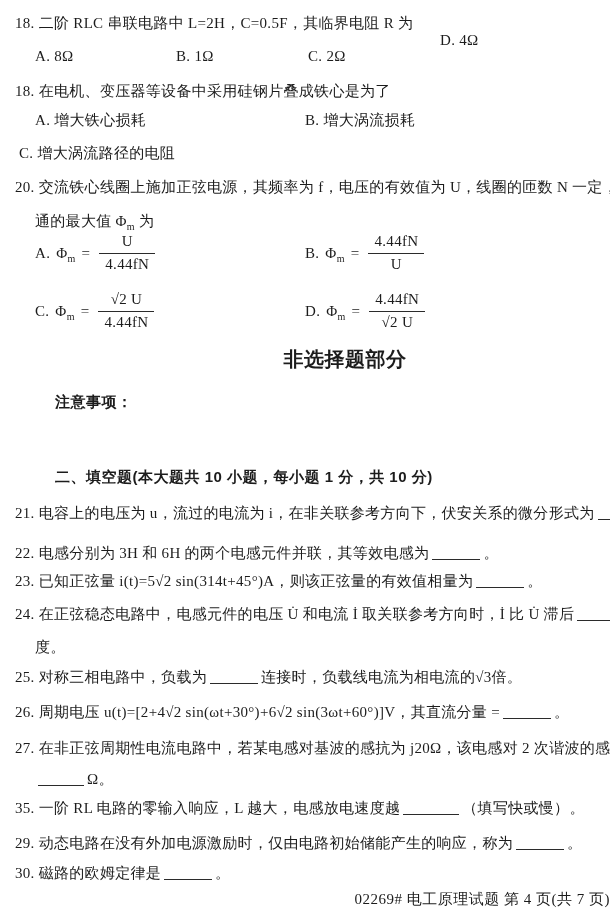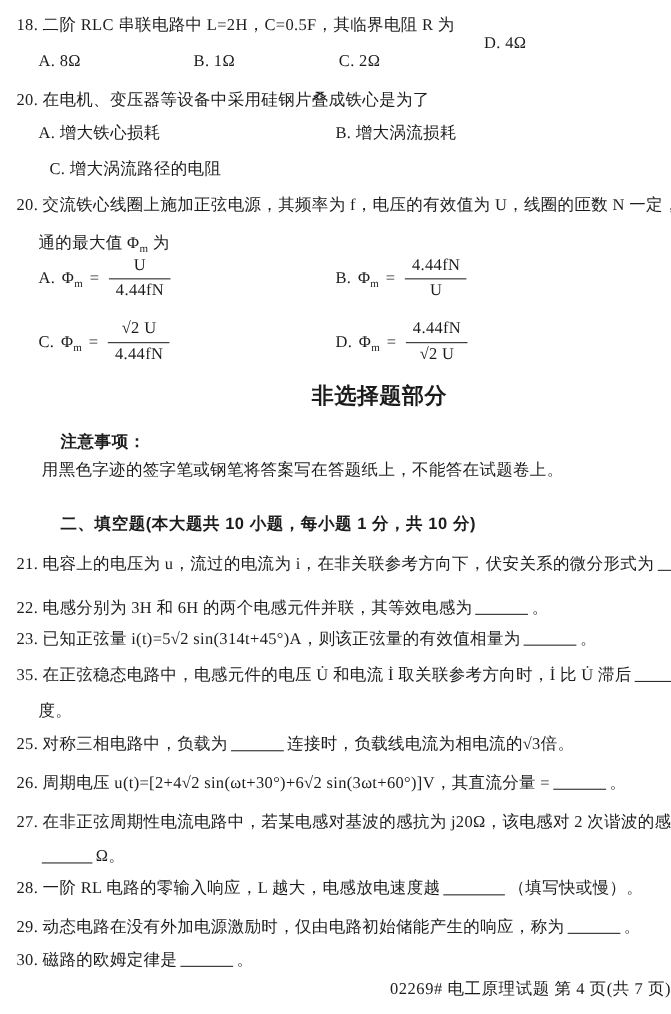--- a/index.html
+++ b/index.html
@@ -30,24 +30,24 @@
 <body>
 
 <div class="page">
 
   <div class="ln" style="top:13px">18. 二阶 RLC 串联电路中 L=2H，C=0.5F，其临界电阻 R 为</div>
   <span class="abs" style="left:35px;top:48px">A. 8Ω</span>
   <span class="abs" style="left:176px;top:48px">B. 1Ω</span>
   <span class="abs" style="left:308px;top:48px">C. 2Ω</span>
   <span class="abs" style="left:440px;top:32px">D. 4Ω</span>
 
-  <div class="ln" style="top:81px">20. 在电机、变压器等设备中采用硅钢片叠成铁心是为了</div>
+  <div class="ln" style="top:81px">18. 在电机、变压器等设备中采用硅钢片叠成铁心是为了</div>
   <span class="abs" style="left:35px;top:111px">A. 增大铁心损耗</span>
   <span class="abs" style="left:305px;top:111px">B. 增大涡流损耗</span>
-  <span class="abs" style="left:45px;top:144px">C. 增大涡流路径的电阻</span>
+  <span class="abs" style="left:19px;top:144px">C. 增大涡流路径的电阻</span>
 
   <div class="ln" style="top:177px">20. 交流铁心线圈上施加正弦电源，其频率为 f，电压的有效值为 U，线圈的匝数 N 一定，则主磁</div>
   <div class="ln ind" style="top:211px">
     <span>通的最大值 Φ</span><sub>m</sub><span> 为</span>
   </div>
 
   <div class="fopt" style="left:35px;top:232px">
     <span>A.</span>
     <span><span>Φ</span><sub>m</sub></span>
     <span>=</span>
@@ -79,56 +79,55 @@
     <span><span>Φ</span><sub>m</sub></span>
     <span>=</span>
     <span class="frac">
       <span class="num">4.44fN</span>
       <span class="den">√2 U</span>
     </span>
   </div>
 
   <div class="title hsans" style="top:346px">非选择题部分</div>
   <div class="ln hsans" style="top:392px">注意事项：</div>
-  <div class="ln" style="left:38px;top:418px">用黑色字迹的签字笔或钢笔将答案写在答题纸上，不能答在试题卷上。</div>
 
   <div class="ln hsans" style="top:467px">二、填空题(本大题共 10 小题，每小题 1 分，共 10 分)</div>
 
   <div class="ln" style="top:503px">
     <span>21. 电容上的电压为 u，流过的电流为 i，在非关联参考方向下，伏安关系的微分形式为</span><span class="blank"></span>
   </div>
 
   <div class="ln" style="top:543px">
     <span>22. 电感分别为 3H 和 6H 的两个电感元件并联，其等效电感为</span><span class="blank"></span><span>。</span>
   </div>
 
   <div class="ln" style="top:571px">
     <span>23. 已知正弦量 i(t)=5√2 sin(314t+45°)A，则该正弦量的有效值相量为</span><span class="blank"></span><span>。</span>
   </div>
 
   <div class="ln" style="top:604px">
-    <span>35. 在正弦稳态电路中，电感元件的电压 U̇ 和电流 İ 取关联参考方向时，İ 比 U̇ 滞后</span><span class="blank w56"></span>
+    <span>24. 在正弦稳态电路中，电感元件的电压 U̇ 和电流 İ 取关联参考方向时，İ 比 U̇ 滞后</span><span class="blank w56"></span>
   </div>
   <div class="ln ind" style="top:637px">度。</div>
 
   <div class="ln" style="top:667px">
     <span>25. 对称三相电路中，负载为</span><span class="blank"></span><span>连接时，负载线电流为相电流的√3倍。</span>
   </div>
 
   <div class="ln" style="top:702px">
     <span>26. 周期电压 u(t)=[2+4√2 sin(ωt+30°)+6√2 sin(3ωt+60°)]V，其直流分量 =</span><span class="blank"></span><span>。</span>
   </div>
 
   <div class="ln" style="top:738px">27. 在非正弦周期性电流电路中，若某电感对基波的感抗为 j20Ω，该电感对 2 次谐波的感抗为</div>
   <div class="ln ind" style="top:769px">
     <span class="blank w46"></span><span>Ω。</span>
   </div>
 
   <div class="ln" style="top:798px">
-    <span>28. 一阶 RL 电路的零输入响应，L 越大，电感放电速度越</span><span class="blank w56"></span><span>（填写快或慢）。</span>
+    <span>35. 一阶 RL 电路的零输入响应，L 越大，电感放电速度越</span><span class="blank w56"></span><span>（填写快或慢）。</span>
   </div>
 
   <div class="ln" style="top:833px">
     <span>29. 动态电路在没有外加电源激励时，仅由电路初始储能产生的响应，称为</span><span class="blank"></span><span>。</span>
   </div>
 
   <div class="ln" style="top:863px">
     <span>30. 磁路的欧姆定律是</span><span class="blank"></span><span>。</span>
   </div>
 

